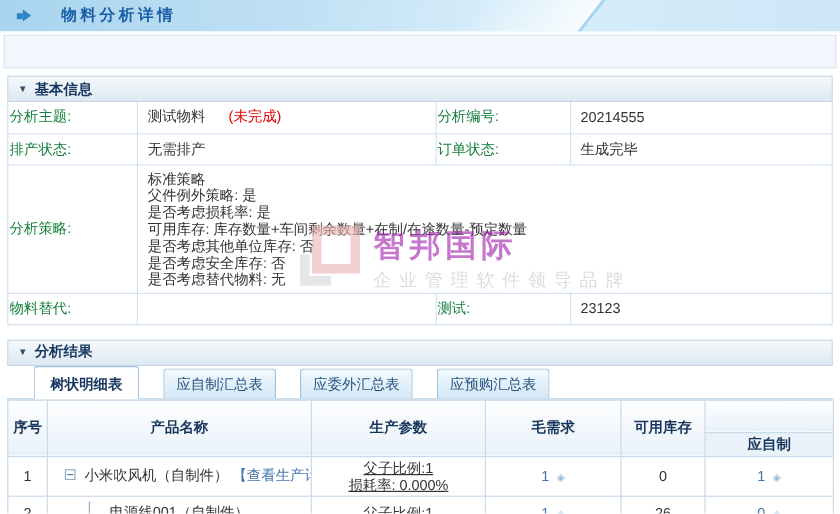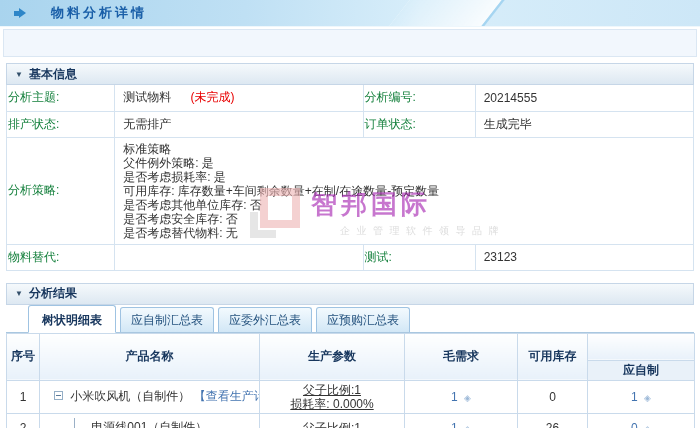--- a/index.html
+++ b/index.html
@@ -38,21 +38,21 @@
   .collapse-tri { color:#33506b; font-size:8px; margin-right:6px; }
   
   .basic-table { width:100%; border-collapse:collapse; table-layout:fixed; }
   .basic-table td { border:1px solid #d5e3f0; border-top:none; height:26px; background:#fff; }
   .basic-table td.lbl { padding-right:22px; color:#15803d; }
   .basic-table td.val { text-align:left; padding-left:8px; color:#333; }
   .status-red { color:#e80000; margin-left:16px; }
   .strategy-cell { line-height:14px; padding:4px 8px; vertical-align:middle; }
   .strategy-cell div { white-space:nowrap; }
   
-  .tabs { display:flex; padding-left:22px; gap:4px; height:28px; align-items:flex-end;
+  .tabs { display:flex; padding-left:22px; gap:20px; height:28px; align-items:flex-end;
     border-bottom:1px solid #a9c7e0; background:#fff; }
   .tab {
     min-width:88px; padding:0 10px; text-align:center; height:25px; line-height:25px;
     background:linear-gradient(#f3fafe,#d2e7f6); border:1px solid #9fc3e2; border-bottom:none;
     border-radius:3px 3px 0 0; color:#24527e; cursor:pointer; white-space:nowrap;
   }
   .tab.active {
     background:#fff; font-weight:bold; color:#17365d; height:28px; line-height:28px;
     margin-bottom:-1px; border-bottom:1px solid #fff;
   }
@@ -82,21 +82,21 @@
     border-bottom:1px solid #9ab0c6; margin:0 5px 7px 33px; vertical-align:middle;
   }
   
   .watermark { position:absolute; left:246px; top:186px; display:flex; align-items:flex-start;
     pointer-events:none; opacity:0.6; z-index:5; }
   .wm-logo { position:relative; width:56px; height:54px; margin-right:9px; }
   .wm-logo-red { position:absolute; right:2px; top:2px; width:40px; height:40px; border:8px solid #eeb4b4; }
   .wm-logo-gray { position:absolute; left:4px; bottom:2px; width:26px; height:26px;
     border-left:8px solid #d6d6d6; border-bottom:8px solid #d6d6d6; }
   .wm-brand { font-size:26px; font-weight:bold; color:#a21caf; letter-spacing:4px; line-height:36px; white-space:nowrap; }
-  .wm-tagline { font-size:10px; color:#c6c6c6; letter-spacing:6.5px; margin-top:2px; white-space:nowrap;margin-left:29px; }
+  .wm-tagline { font-size:15px; color:#c6c6c6; letter-spacing:6.5px; margin-top:2px; white-space:nowrap; }
 </style>
 </head>
 <body>
 
 <div class="top-header">
   <span class="arrow-icon">
     <span class="arrow-bar"></span>
       <span class="arrow-head"></span>
   </span>
   <span class="page-title">物料分析详情</span>

